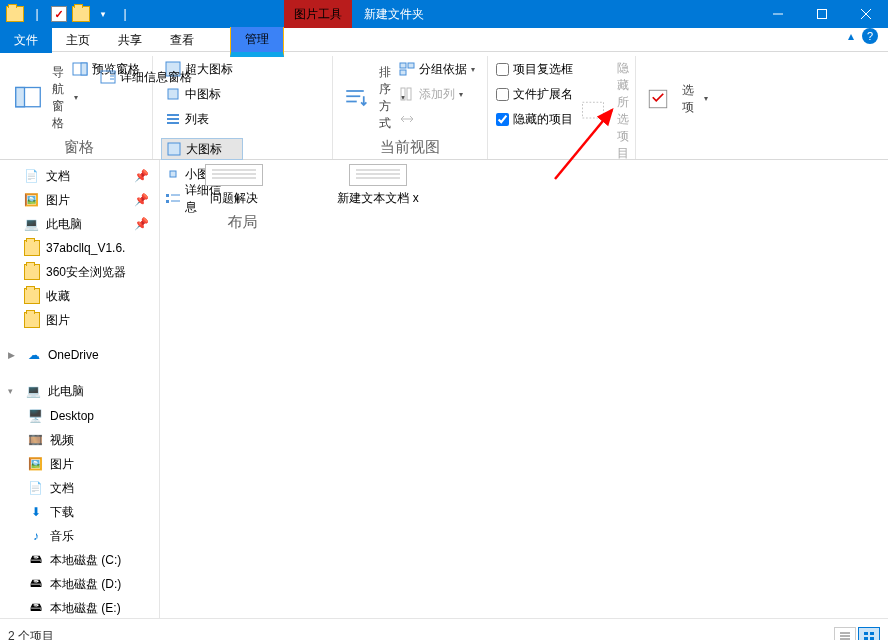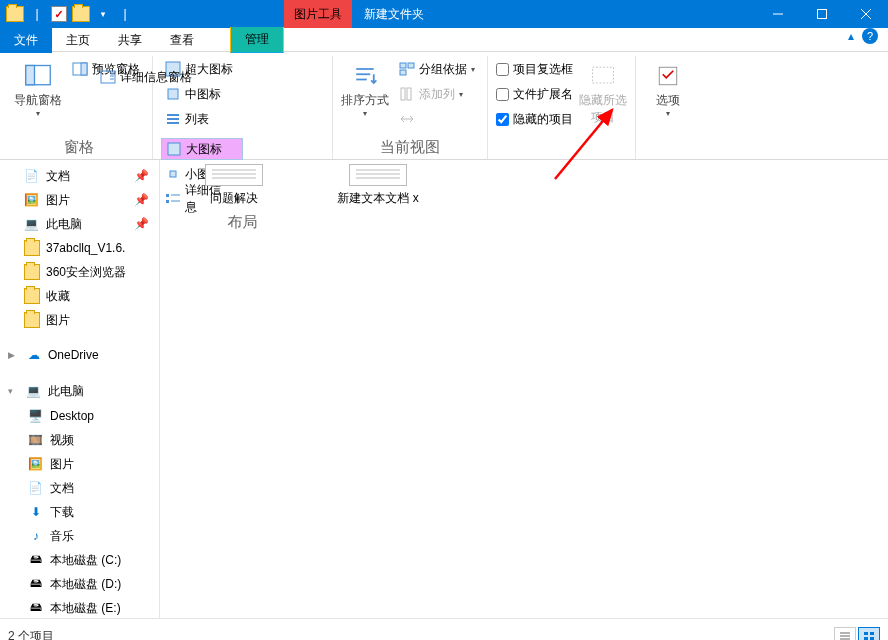--- a/index.html
+++ b/index.html
@@ -1,40 +1,40 @@
 <!DOCTYPE html>
 <html><head>
 <meta charset="utf-8">
 <style>
 * { box-sizing: border-box; margin: 0; padding: 0; font-family: "Microsoft YaHei", "Segoe UI", sans-serif; font-size: 12px; }
 body { background: #fff; width: 888px; height: 640px; overflow: hidden; position: relative; }
 .titlebar { height: 28px; background: #0078d7; display: flex; align-items: center; color: #fff; }
 .titlebar .qat { display: flex; align-items: center; gap: 4px; padding: 0 6px; }
 .titlebar .qat-icon { width: 18px; height: 18px; display: flex; align-items: center; justify-content: center; }
-.titlebar .tool-tab { background: #ef4444; color: #000; padding: 5px 10px; height: 28px; display: flex; align-items: center; margin-left: 144px; }
+.titlebar .tool-tab { background: #b91c1c; color: #000; padding: 5px 10px; height: 28px; display: flex; align-items: center; margin-left: 144px; }
 .titlebar .wintitle { padding: 0 12px; color: #fff; }
 .titlebar .spacer { flex: 1; }
 .titlebar .winbtns { display: flex; }
 .titlebar .winbtn { width: 44px; height: 28px; display: flex; align-items: center; justify-content: center; color: #fff; }
 .tabbar { height: 24px; background: #fff; display: flex; align-items: flex-start; border-bottom: 1px solid #d9d9d9; position: relative; }
 .tabbar .tab { padding: 4px 14px; color: #000; display: flex; align-items: center; }
 .tabbar .tab.file { background: #0078d7; color: #fff; }
-.tabbar .tab.manage { background: #14b8a6; border: 1px solid #ffb900; border-top: none; border-bottom: 1px solid #0ea5e9; margin-top:-1px; }
+.tabbar .tab.manage { background: #3b82f6; border: 1px solid #ffb900; border-top: none; border-bottom: 5px solid #0ea5e9; margin-top:-1px; }
 .tabbar .right { margin-left: auto; display:flex; align-items:center; gap:8px; padding-right:10px; }
 .ribbon { height: 108px; background: #fff; border-bottom: 1px solid #d9d9d9; display: flex; padding: 4px 6px 0 6px; }
 .ribbon .group { border-right: 1px solid #e5e5e5; padding: 0 8px; display:flex; flex-direction:column; }
 .ribbon .group-body { flex:1; display:flex; gap:6px; }
 .ribbon .group-title { text-align:center; color:#666; font-size:15px; padding: 3px 0 2px 0; }
-.ribbon .bigbtn { width:48px; display:flex; flex-direction:column; align-items:center; gap:0; padding-top:4px; color:#444; }
+.ribbon .bigbtn { width:48px; display:flex; flex-direction:row; align-items:center; gap:10px; padding-top:4px; color:#444; }
 .ribbon .bigbtn.disabled { color:#aaa; }
 .ribbon .bigicon { width:32px; height:32px; display:flex; align-items:center; justify-content:center; }
 .ribbon .bigicon svg { width:28px; height:28px; }
 .ribbon .col { display:flex; flex-direction:column; gap:3px; padding-top:2px; }
 .ribbon .smallbtn { display:flex; align-items:center; gap:4px; padding: 1px 4px; height:22px; }
-.ribbon .smallbtn.selected { border:1px solid #a6c8e6; background:#f0abfc; }
+.ribbon .smallbtn.selected { border:1px solid #a6c8e6; background:#e5e5e5; }
 .ribbon .smallbtn.disabled { color:#aaa; }
 .ribbon .smallicon { width:16px; height:16px; display:inline-flex; }
 .ribbon .chk { display:flex; align-items:center; gap:4px; height:22px; }
 .ribbon input[type=checkbox]{ width:13px; height:13px; }
 .content { display:flex; height: calc(640px - 28px - 24px - 108px - 22px); }
 .sidebar { width:160px; border-right:1px solid #e5e5e5; overflow:hidden; padding-top:4px; }
 .sidebar .item { display:flex; align-items:center; gap:6px; height:24px; padding-left:24px; white-space:nowrap; }
 .sidebar .item.root { padding-left:8px; height:26px; font-weight:normal; }
 .sidebar .item.sub { padding-left:28px; }
 .sidebar .pin { margin-left:auto; margin-right:10px; color:#555; }

